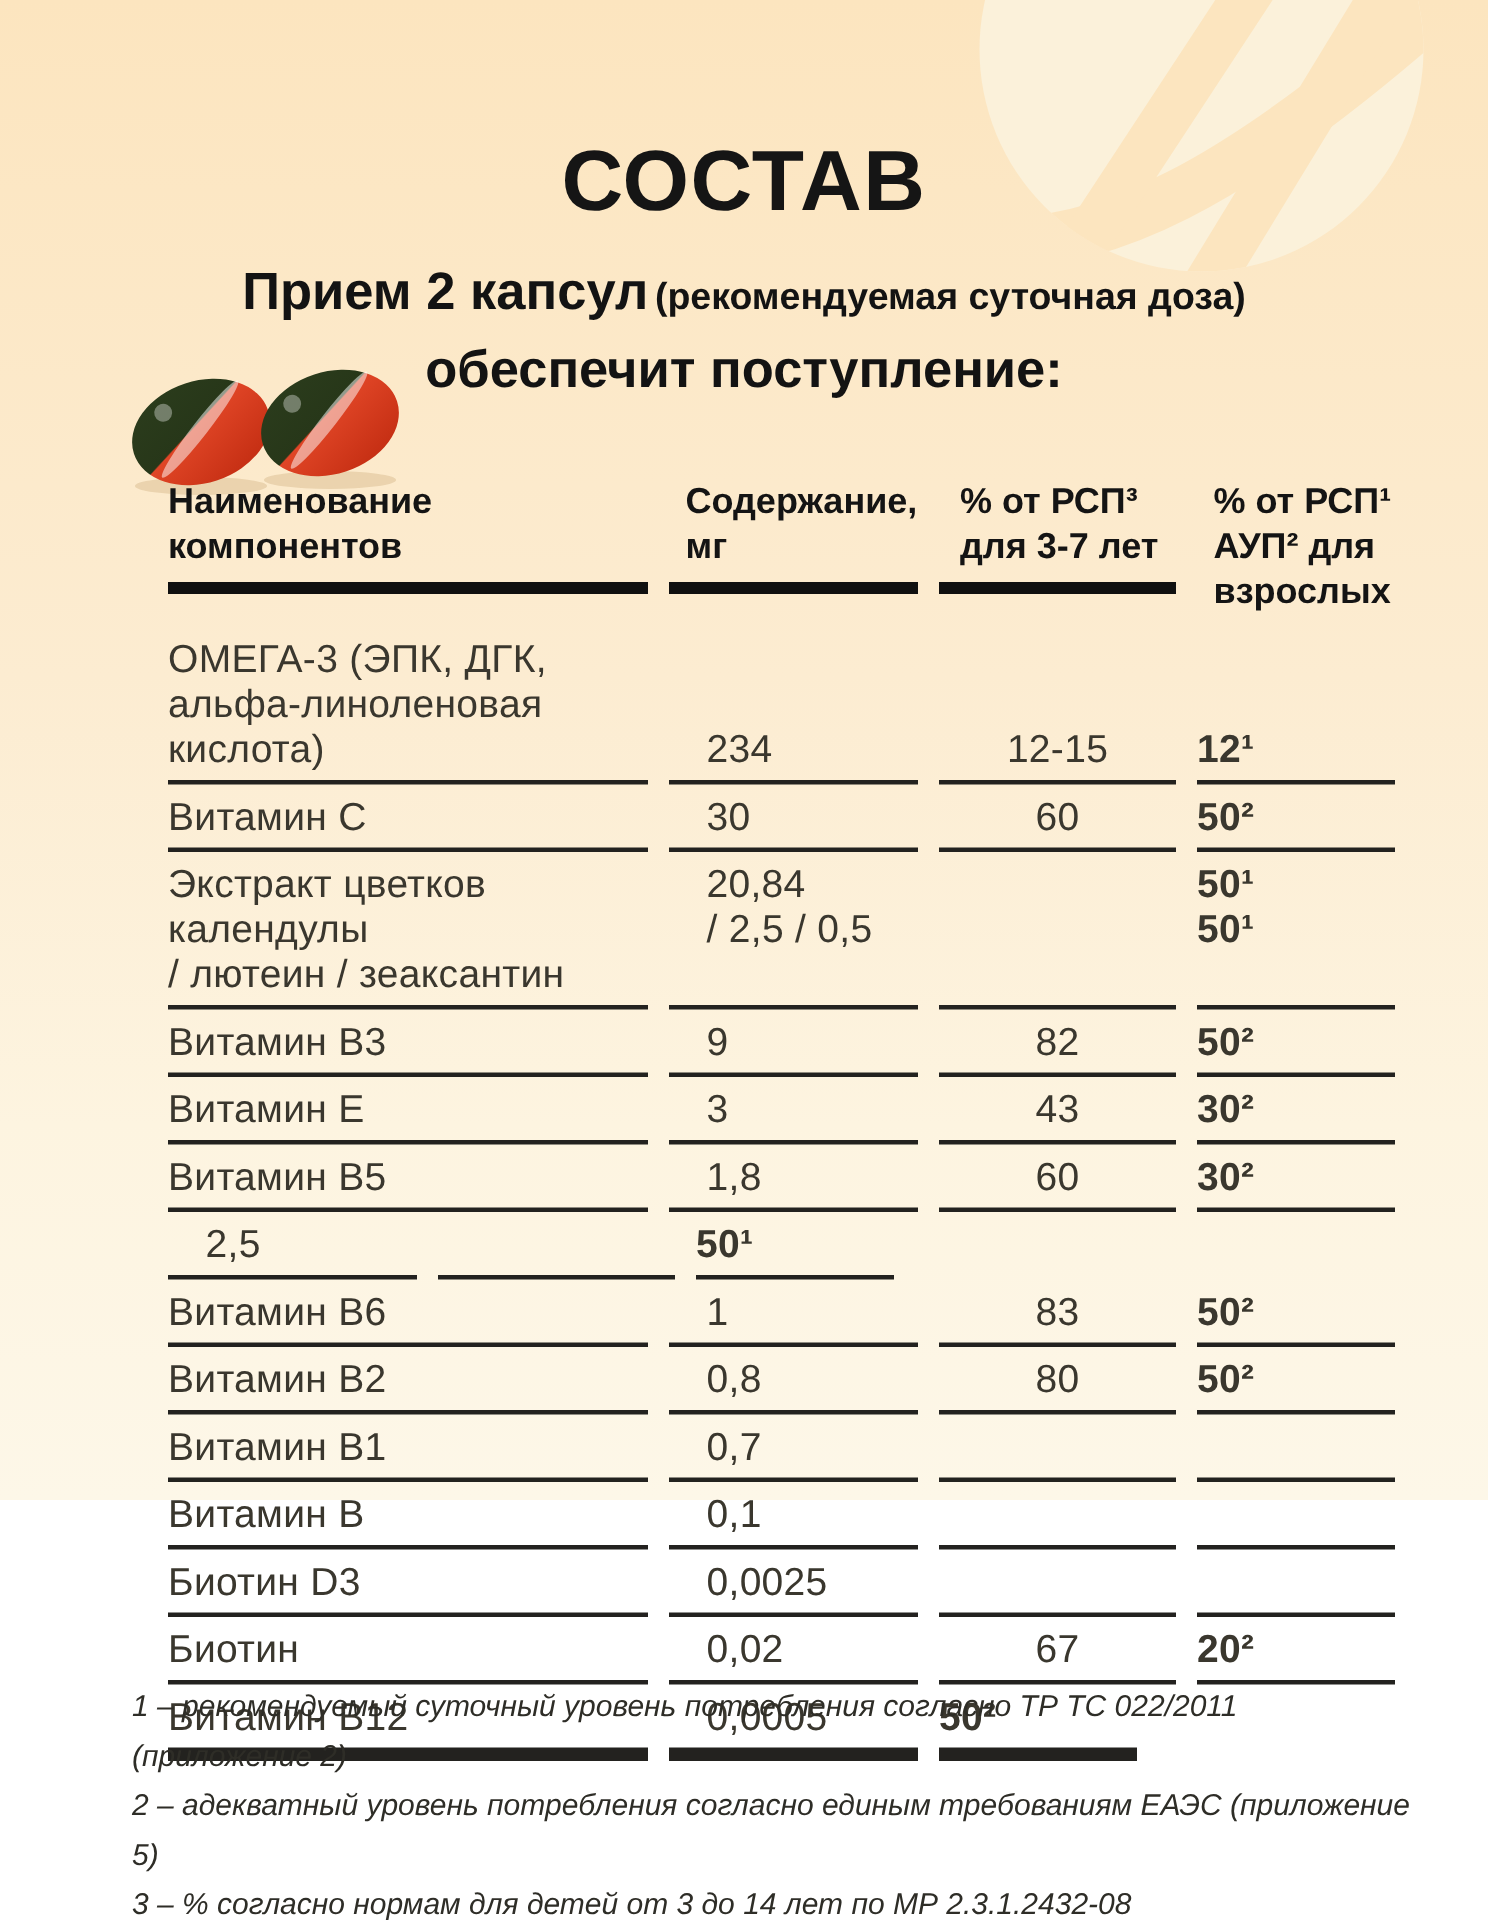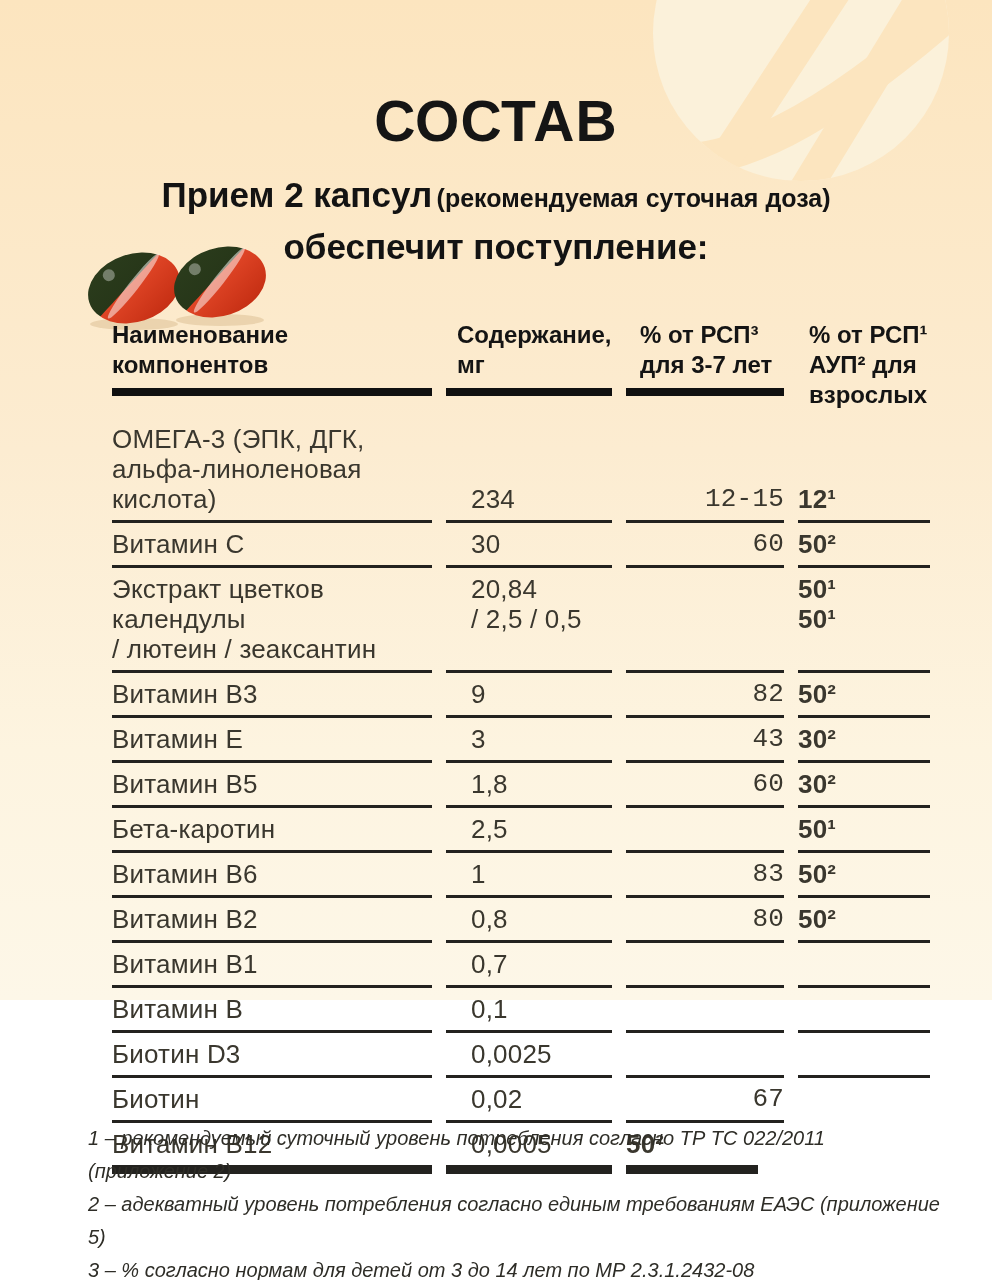--- a/index.html
+++ b/index.html
@@ -58,21 +58,21 @@
     display:flex; flex-direction:column; justify-content:flex-end;
     border-bottom:3px solid #23221f;
     padding-top:6px; padding-bottom:6px;
     font-size:26px; font-weight:400; line-height:30px;
     color:#3a372e; white-space:pre-line; letter-spacing:.2px;
   }
   .t-row.v-top .t-cell { justify-content:flex-start; }
   .t-row:last-child .t-cell { border-bottom-width:9px; }
   .c1 { width:320px; }
   .c2 { width:166px; padding-left:25px; }
-  .c3 { width:158px; text-align:right;font-family:Liberation Mono, monospace; }
+  .c3 { width:158px; text-align:center; }
   .c4 { width:132px; text-align:left;font-weight:bold; }
 
   
   .footnotes {
     position:absolute; left:88px; top:1122px; width:860px;
     font-size:20px; font-style:italic; line-height:33px; color:#2e2d27;
   }
 </style>
 </head>
 <body>
@@ -180,21 +180,20 @@
   </div>
 
   <div class="t-row">
     <div class="t-cell c1">Витамин В5</div>
     <div class="t-cell c2">1,8</div>
     <div class="t-cell c3">60</div>
     <div class="t-cell c4">30²</div>
   </div>
 
   <div class="t-row">
-    <div class="t-cell c1">Бета-каротин</div>
     <div class="t-cell c2">2,5</div>
     <div class="t-cell c3"></div>
     <div class="t-cell c4">50¹</div>
   </div>
 
   <div class="t-row">
     <div class="t-cell c1">Витамин В6</div>
     <div class="t-cell c2">1</div>
     <div class="t-cell c3">83</div>
     <div class="t-cell c4">50²</div>
@@ -225,20 +224,21 @@
     <div class="t-cell c1">Биотин D3</div>
     <div class="t-cell c2">0,0025</div>
     <div class="t-cell c3"></div>
     <div class="t-cell c4"></div>
   </div>
 
   <div class="t-row">
     <div class="t-cell c1">Биотин</div>
     <div class="t-cell c2">0,02</div>
     <div class="t-cell c3">67</div>
+    <div class="t-cell c4">20²</div>
   </div>
 
   <div class="t-row">
     <div class="t-cell c1">Витамин В12</div>
     <div class="t-cell c2">0,0005</div>
     <div class="t-cell c4">50²</div>
   </div>
 </div>
   </div>
 

